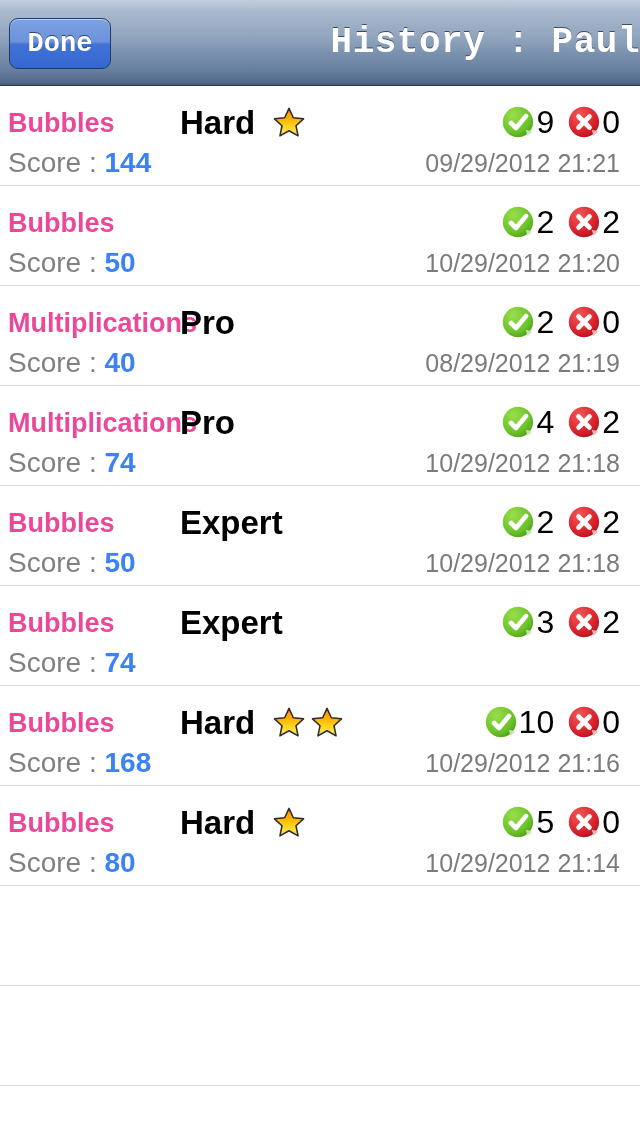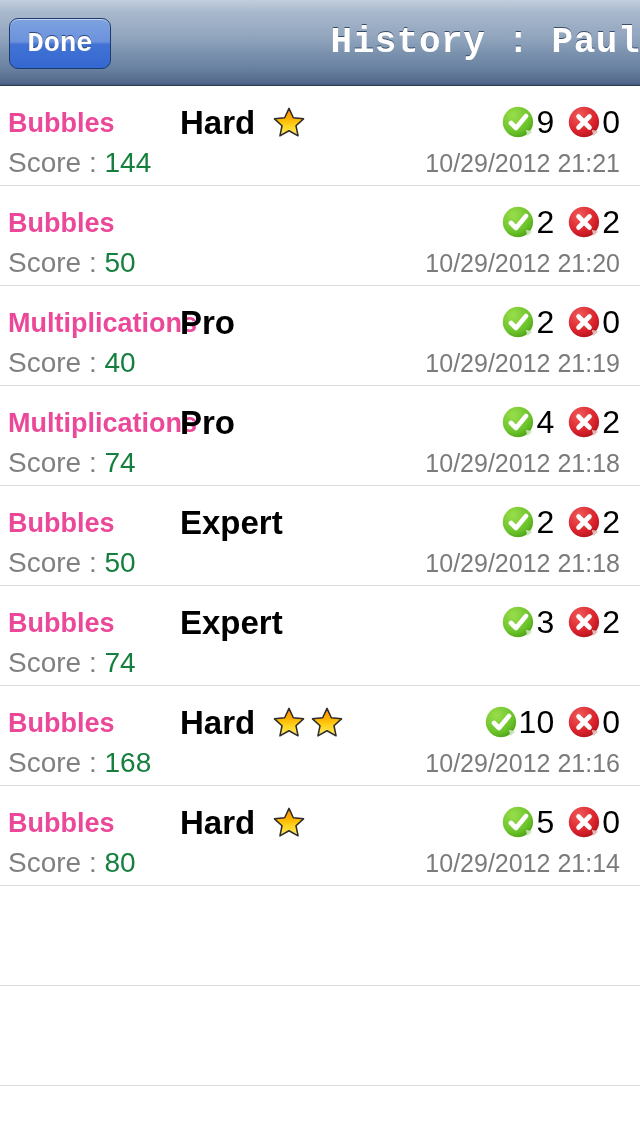--- a/index.html
+++ b/index.html
@@ -85,21 +85,21 @@
   .count-num{
     font-size:32px; color:#000000; line-height:42px;
     font-family:"Liberation Sans", sans-serif;
   }
 
   .score{
     position:absolute; left:8px; top:0;
     font-size:28px; color:#808080; line-height:38px;
     white-space:nowrap;
   }
-  .score b{ color:#15803d; font-weight:normal; }
+  .score b{ color:#3b82f6; font-weight:bold; }
 
   .timestamp{
     position:absolute; right:20px; top:0;
     font-size:25px; color:#7b7b7b; line-height:38px;
     white-space:nowrap;
   }
 </style>
 </head>
 <body>
 
@@ -158,21 +158,21 @@
               <path d="M24 24 L31 25.5 L25.6 30.6 Z" fill="#ffffff" opacity="0.92"></path>
               <path d="M24.2 24.2 L30.4 25.4 L25.4 30 Z" fill="#a9151d" opacity="0.28"></path>
               <path d="M10.5 10.5 L21.5 21.5 M21.5 10.5 L10.5 21.5" fill="none" stroke="#ffffff" stroke-width="4.6" stroke-linecap="round"></path>
             </svg>
             <span class="count-num">0</span>
           </div>
         </div>
       </div>
       <div class="line-bot">
         <div class="score"><span>Score : </span><b>144</b></div>
-        <div class="timestamp">10/29/2012 21:21</div>
+        <div class="timestamp">09/29/2012 21:21</div>
       </div>
     </div>
     <div class="row">
       <div class="line-top">
         <div class="game-name">Bubbles</div>
         <div class="counts">
           <div class="count-grp">
             <svg class="badge" viewBox="0 0 32 32">
               <defs>
                 <radialGradient id="gg" cx="35%" cy="28%" r="80%">
@@ -245,21 +245,21 @@
               <path d="M24 24 L31 25.5 L25.6 30.6 Z" fill="#ffffff" opacity="0.92"></path>
               <path d="M24.2 24.2 L30.4 25.4 L25.4 30 Z" fill="#a9151d" opacity="0.28"></path>
               <path d="M10.5 10.5 L21.5 21.5 M21.5 10.5 L10.5 21.5" fill="none" stroke="#ffffff" stroke-width="4.6" stroke-linecap="round"></path>
             </svg>
             <span class="count-num">0</span>
           </div>
         </div>
       </div>
       <div class="line-bot">
         <div class="score"><span>Score : </span><b>40</b></div>
-        <div class="timestamp">10/29/2012 21:19</div>
+        <div class="timestamp">08/29/2012 21:19</div>
       </div>
     </div>
     <div class="row">
       <div class="line-top">
         <div class="game-name">Multiplications</div>
         <div class="difficulty">Pro</div>
         <div class="counts">
           <div class="count-grp">
             <svg class="badge" viewBox="0 0 32 32">
               <defs>

